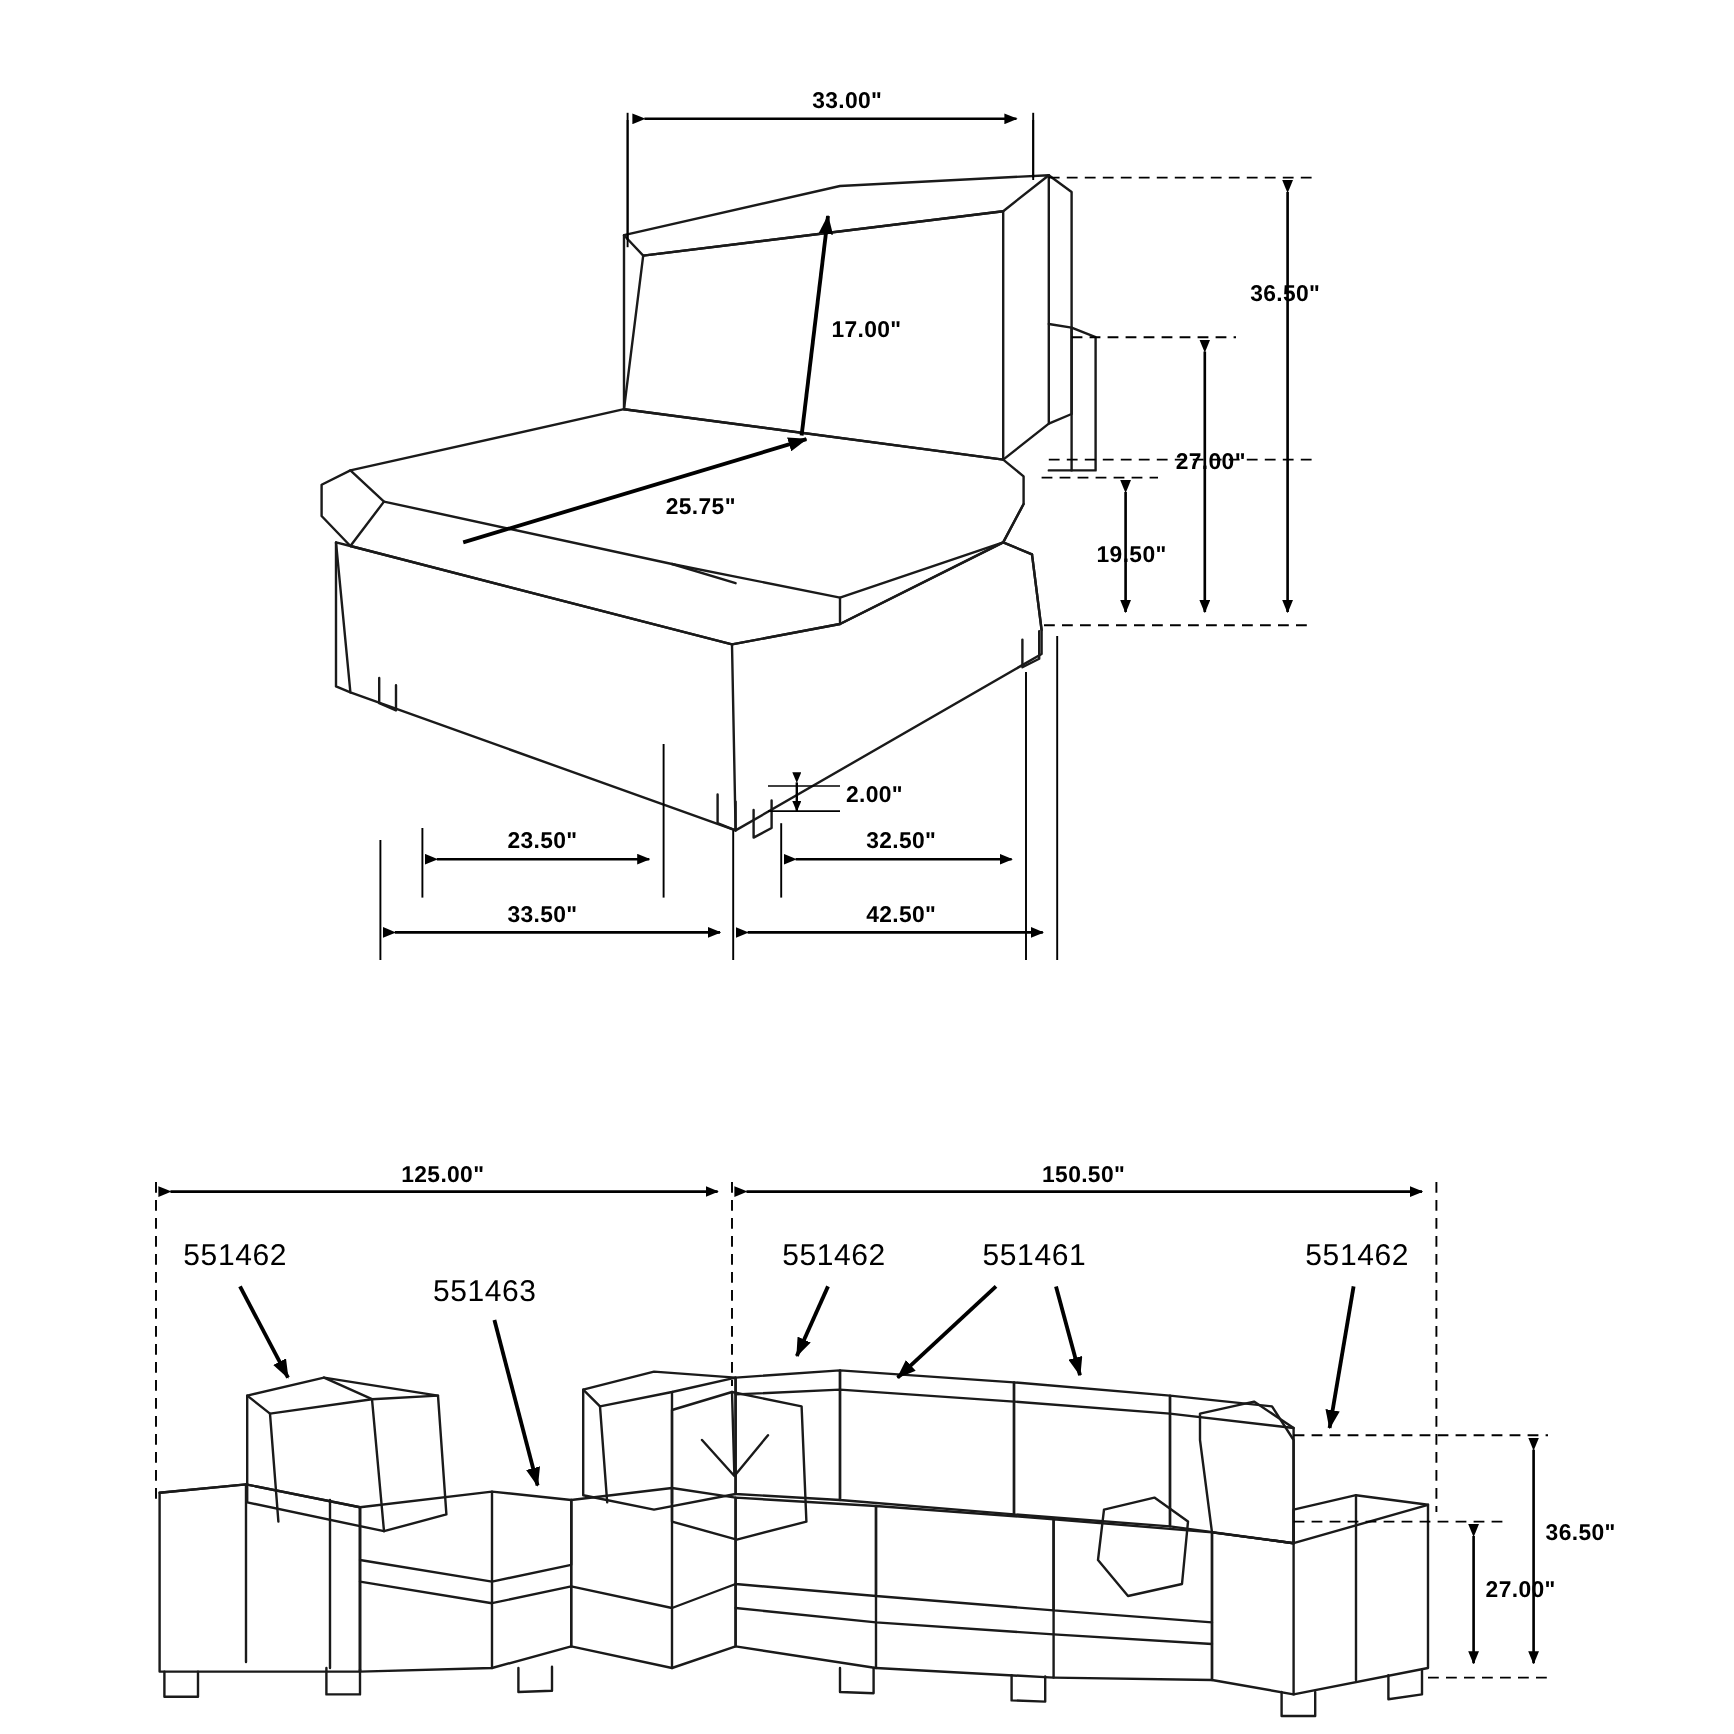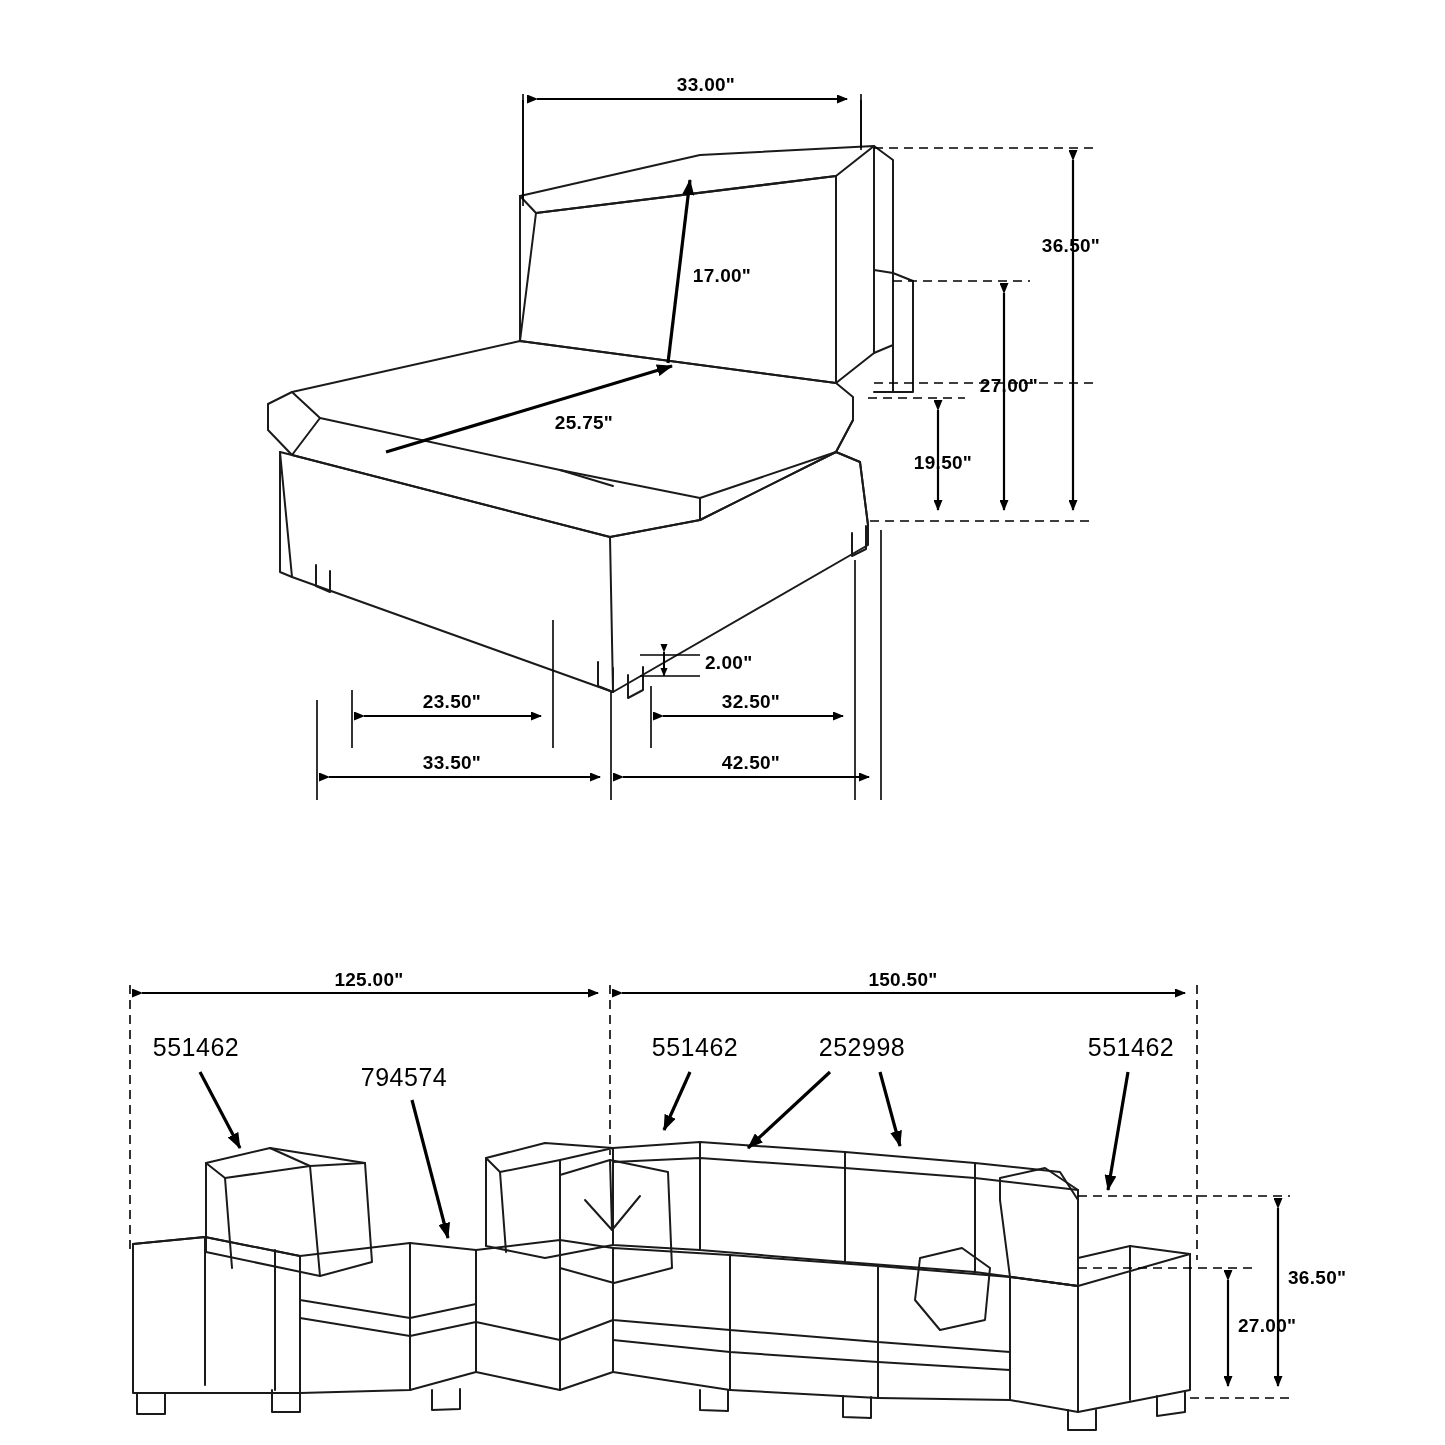--- a/index.html
+++ b/index.html
@@ -208,18 +208,18 @@
   <div class="dim-label" style="left:751px;top:702px;transform:translate(-50%,-50%);">32.50"</div>
   <div class="dim-label" style="left:452px;top:763px;transform:translate(-50%,-50%);">33.50"</div>
   <div class="dim-label" style="left:751px;top:763px;transform:translate(-50%,-50%);">42.50"</div>
 
   <div class="dim-label" style="left:369px;top:980px;transform:translate(-50%,-50%);">125.00"</div>
   <div class="dim-label" style="left:903px;top:980px;transform:translate(-50%,-50%);">150.50"</div>
   <div class="dim-label" style="left:1288px;top:1278px;transform:translate(0,-50%);">36.50"</div>
   <div class="dim-label" style="left:1238px;top:1326px;transform:translate(0,-50%);">27.00"</div>
 
   <div class="part-label" style="left:196px;top:1047px;transform:translate(-50%,-50%);">551462</div>
-  <div class="part-label" style="left:404px;top:1077px;transform:translate(-50%,-50%);">794574</div>
+  <div class="part-label" style="left:404px;top:1077px;transform:translate(-50%,-50%);">551463</div>
   <div class="part-label" style="left:695px;top:1047px;transform:translate(-50%,-50%);">551462</div>
-  <div class="part-label" style="left:862px;top:1047px;transform:translate(-50%,-50%);">252998</div>
+  <div class="part-label" style="left:862px;top:1047px;transform:translate(-50%,-50%);">551461</div>
   <div class="part-label" style="left:1131px;top:1047px;transform:translate(-50%,-50%);">551462</div>
 
 </div>
 
 </body></html>

